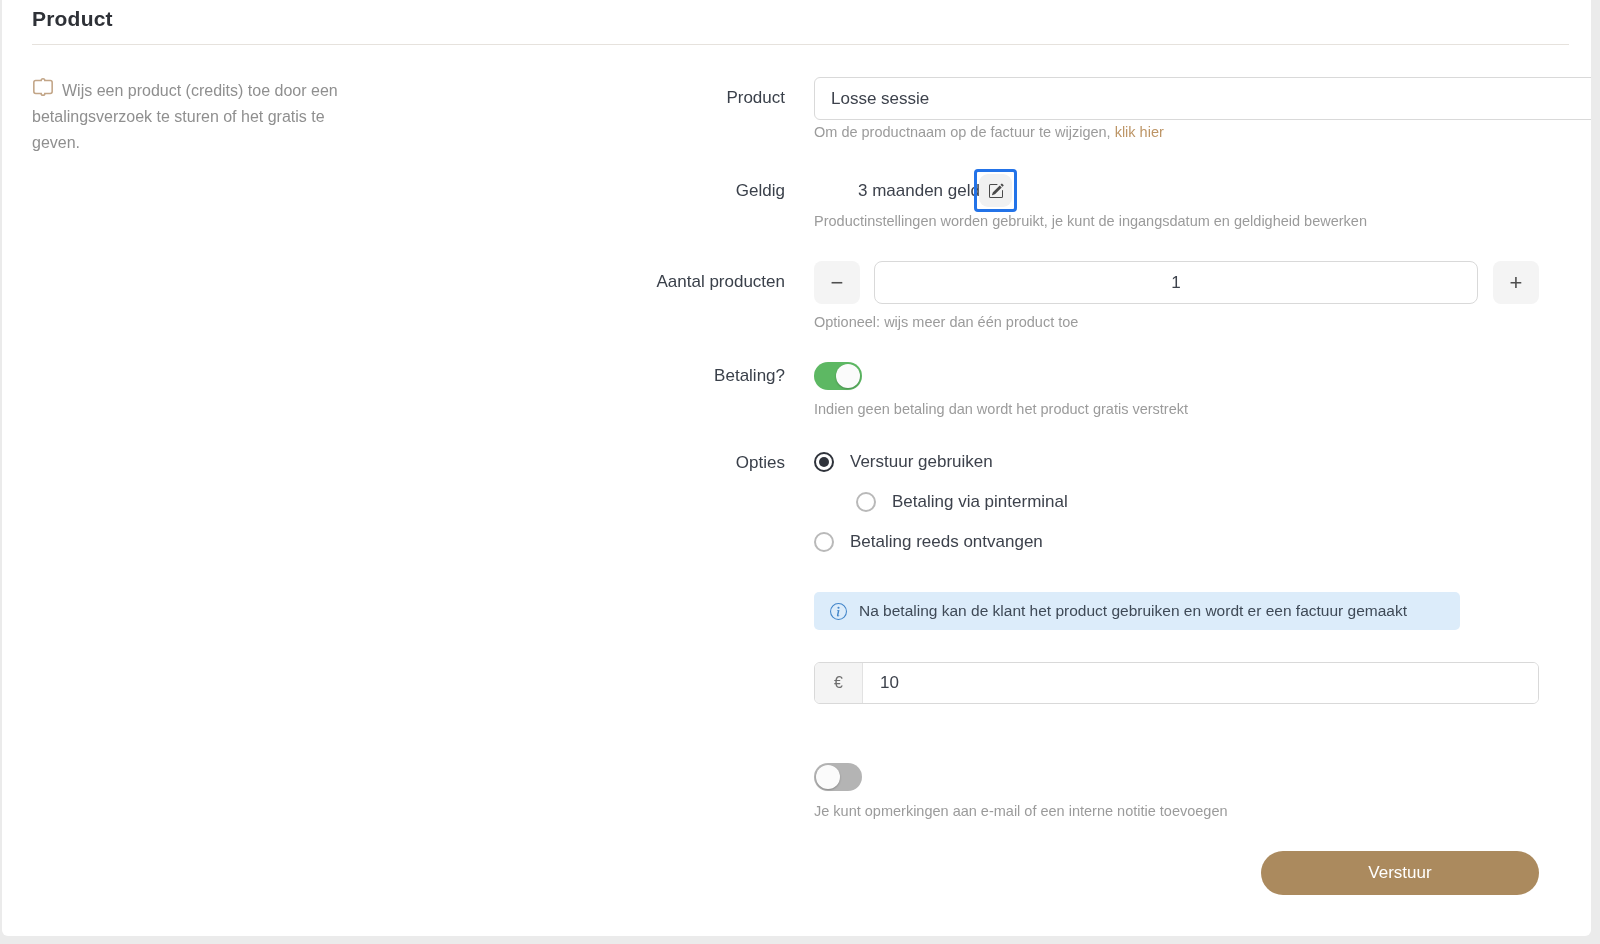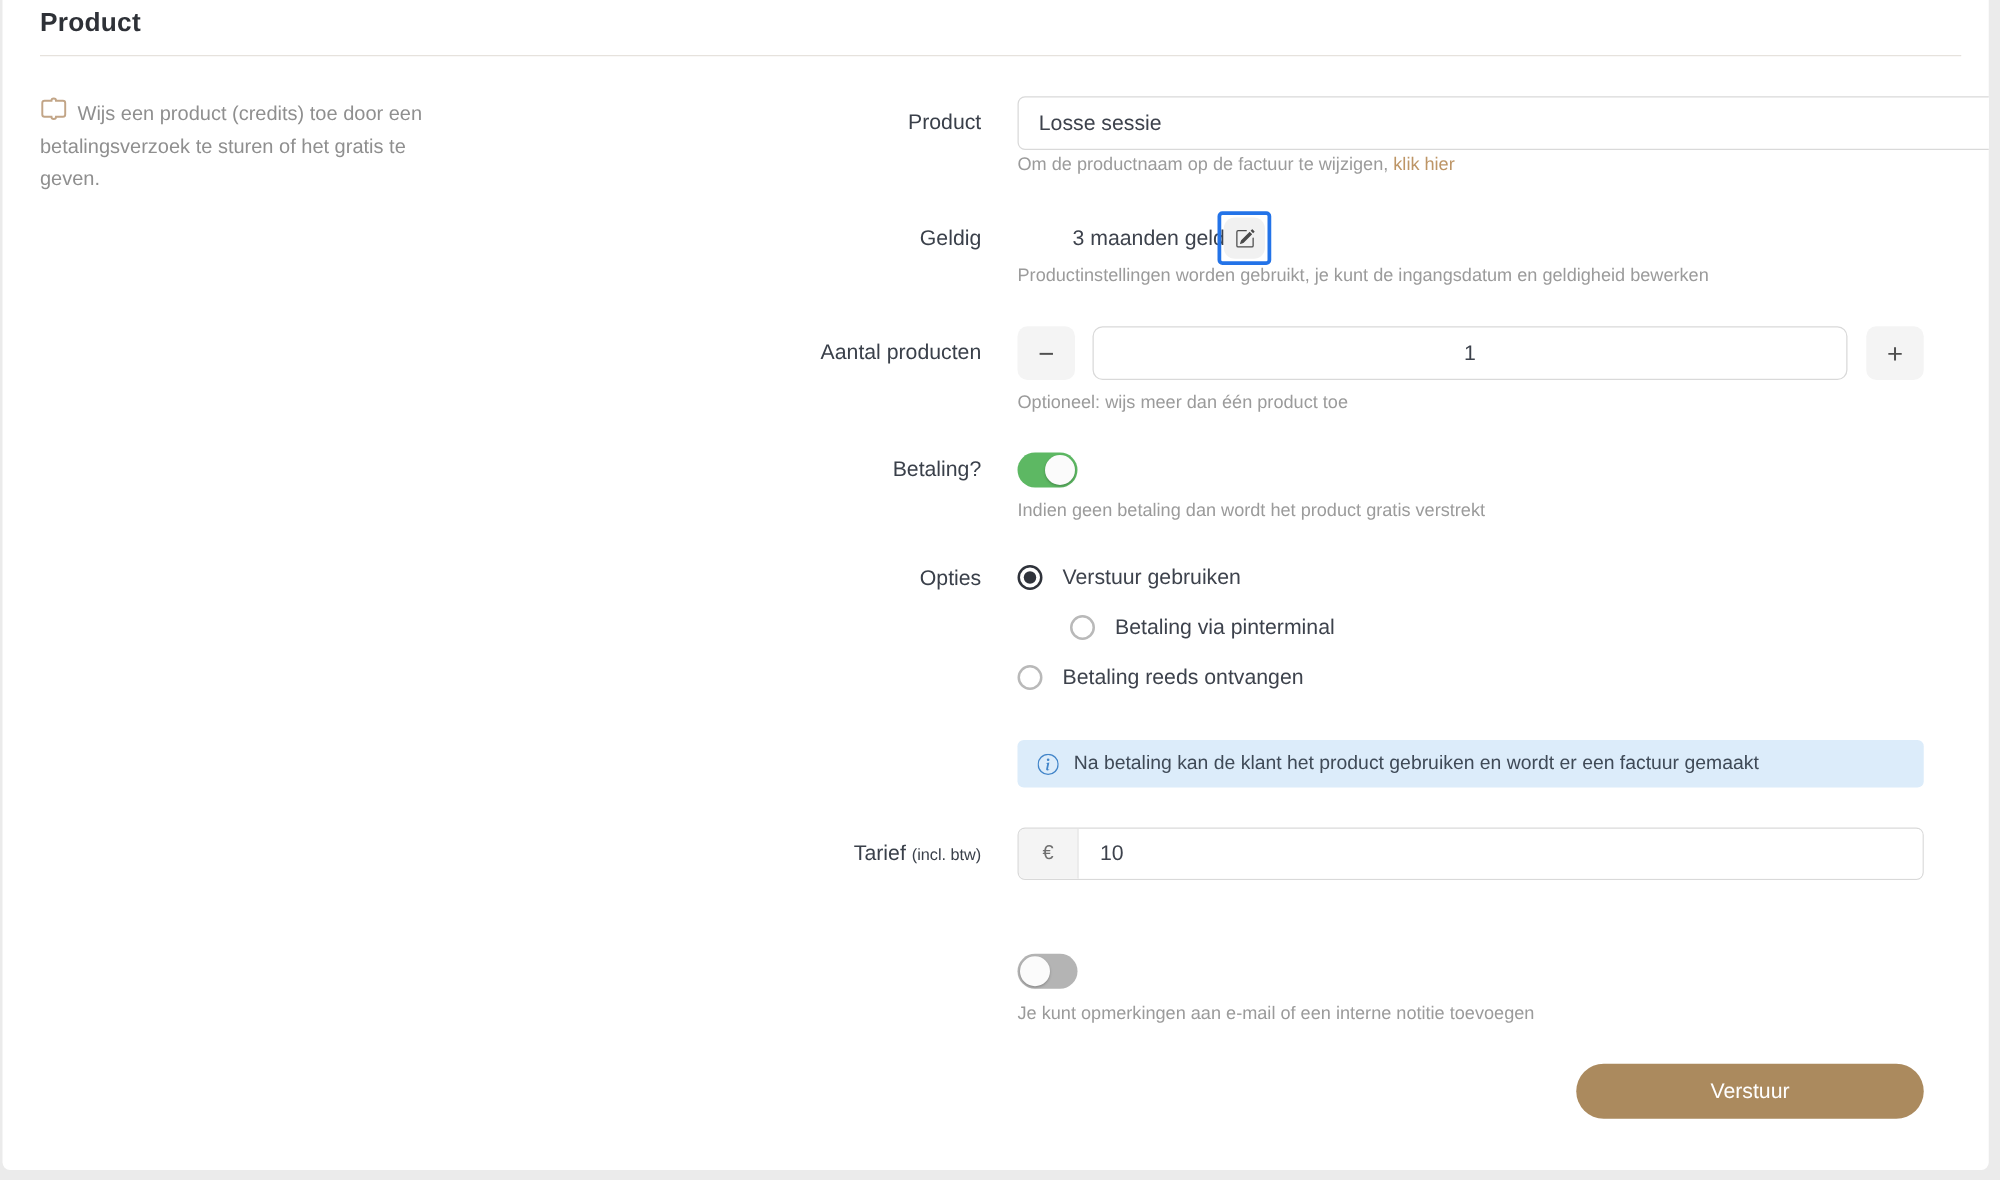--- a/index.html
+++ b/index.html
@@ -32,21 +32,21 @@
   .toggle .knob { position:absolute; top:2px; left:2px; width:24px; height:24px; border-radius:50%; background:#fbfbfb; box-shadow:0 1px 2px rgba(0,0,0,.25); transition:left .1s; }
   .toggle.on { background:#5db863; }
   .toggle.on .knob { left:22px; }
 
   .radio-row { position:absolute; left:812px; display:flex; align-items:center; cursor:pointer; }
   .radio { width:20px; height:20px; border-radius:50%; border:2px solid #b9b9b9; background:#fff; margin-right:16px; position:relative; }
   .radio.on { border-color:#2f333b; }
   .radio.on::after { content:""; position:absolute; left:3px; top:3px; width:10px; height:10px; border-radius:50%; background:#2f333b; }
   .radio-row span { font-size:17px; color:#3d424c; }
 
-  .info-banner { position:absolute; left:812px; top:592px; width:725px; height:38px; background:#dcecfa; border-radius:5px; display:flex; align-items:center; padding:0 16px; }
+  .info-banner { position:absolute; left:812px; top:592px; width:646px; height:38px; background:#dcecfa; border-radius:5px; display:flex; align-items:center; padding:0 16px; }
   .info-banner svg { width:17px; height:17px; flex:none; margin-right:12px; }
   .info-banner span { font-size:15.5px; color:#3f4a57; }
 
   .tarief-group { position:absolute; left:812px; top:662px; width:725px; height:42px; border:1px solid #d9d9d9; border-radius:6px; display:flex; overflow:hidden; background:#fff; }
   .tarief-prefix { width:48px; background:#f4f4f4; border-right:1px solid #e2e2e2; display:flex; align-items:center; justify-content:center; font-size:16px; color:#6f6f6f; }
   .tarief-input { flex:1; border:none; outline:none; padding-left:17px; font-size:17px; color:#3d424c; font-family:inherit; }
 
   .lbl small { font-size:13px; }
 
   .submit-btn { position:absolute; left:1259px; top:851px; width:278px; height:44px; border:none; border-radius:22px; background:#ab8a5e; color:#fff; font-size:17px; font-family:inherit; cursor:pointer; }
@@ -113,21 +113,20 @@
   </div>
 
   <div class="info-banner">
     <svg viewBox="0 0 16 16" fill="#4285c9">
         <path d="M8 15A7 7 0 1 1 8 1a7 7 0 0 1 0 14zm0 1A8 8 0 1 0 8 0a8 8 0 0 0 0 16z"></path>
         <path d="m8.93 6.588-2.29.287-.082.38.45.083c.294.07.352.176.288.469l-.738 3.468c-.194.897.105 1.319.808 1.319.545 0 1.178-.252 1.465-.598l.088-.416c-.2.176-.492.246-.686.246-.275 0-.375-.193-.304-.533L8.93 6.588zM9 4.5a1 1 0 1 1-2 0 1 1 0 0 1 2 0z"></path>
       </svg>
     <span>Na betaling kan de klant het product gebruiken en wordt er een factuur gemaakt</span>
   </div>
 
-  <div class="lbl" style="top:673px;"><span>Tarief</span> <small>(incl. btw)</small></div>
   <div class="tarief-group">
     <div class="tarief-prefix">€</div>
     <input class="tarief-input" value="10" style="">
   </div>
 
   <div class="toggle" style="top:763px;">
       <div class="knob"></div>
     </div>
   <div class="helper" style="top:803px;">Je kunt opmerkingen aan e-mail of een interne notitie toevoegen</div>
 

